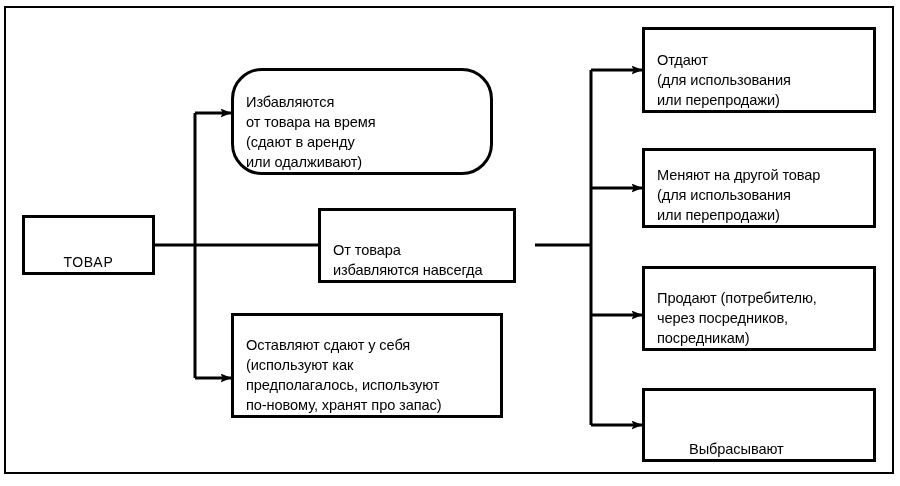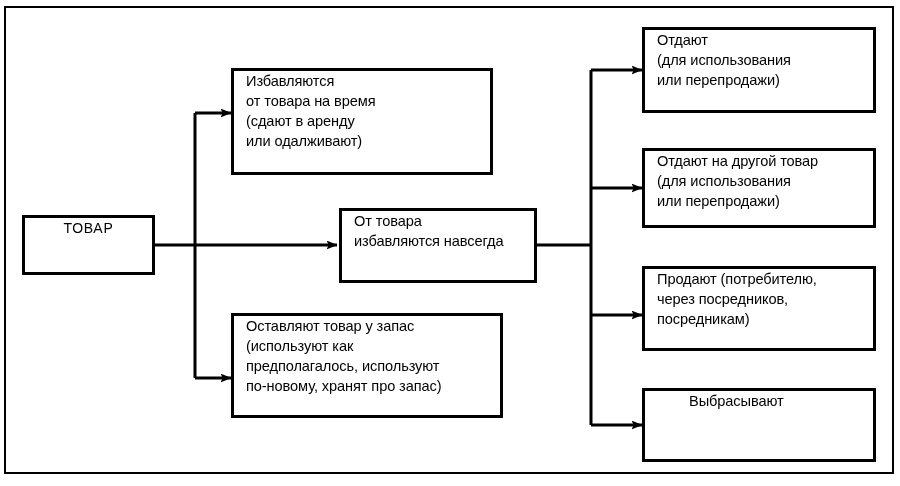--- a/index.html
+++ b/index.html
@@ -36,21 +36,21 @@
     height: 486px;
     pointer-events: none;
   }
   .node {
     position: absolute;
     box-sizing: border-box;
     border: 3px solid #000000;
     background: #ffffff;
     display: flex;
     flex-direction: column;
-    justify-content: flex-start;
+    justify-content: flex-end;
   }
   .node .txt {
     display: block;
     color: #000000;
     font-size: 14.6px;
     line-height: 20px;
     letter-spacing: -0.1px;
     white-space: pre-line;
   }
   .node.left-pad .txt { padding-left: 12px; }
@@ -92,47 +92,47 @@
     <path d="M591,70 L642,70" stroke="#000000" stroke-width="3" fill="none" marker-end="url(#arrowhead)"></path>
     <path d="M591,188 L642,188" stroke="#000000" stroke-width="3" fill="none" marker-end="url(#arrowhead)"></path>
     <path d="M591,315 L642,315" stroke="#000000" stroke-width="3" fill="none" marker-end="url(#arrowhead)"></path>
     <path d="M591,425 L642,425" stroke="#000000" stroke-width="3" fill="none" marker-end="url(#arrowhead)"></path>
   </svg>
 
   <div class="node center title" style="left:22px; top:215px; width:133px; height:60px;">
     <span class="txt">ТОВАР</span>
   </div>
 
-  <div class="node left-pad" style="left:231px; top:68px; width:262px; height:107px;">
+  <div class="node left-pad" style="left:231px; top:68px; width:262px; height:107px;border-radius:31px;">
     <span class="txt">Избавляются
 от товара на время
 (сдают в аренду
 или одалживают)</span>
   </div>
 
-  <div class="node left-pad" style="left:339px; top:208px; width:198px; height:75px;">
+  <div class="node left-pad" style="left:318px; top:208px; width:198px; height:75px;">
     <span class="txt">От товара
 избавляются навсегда</span>
   </div>
 
   <div class="node left-pad" style="left:231px; top:313px; width:272px; height:105px;">
-    <span class="txt">Оставляют товар у запас
+    <span class="txt">Оставляют сдают у себя
 (использyют как
 предполагалось, используют
 по-новому, хранят про запас)</span>
   </div>
 
   <div class="node left-pad" style="left:642px; top:27px; width:234px; height:86px;">
     <span class="txt">Отдают
 (для использования
 или перепродажи)</span>
   </div>
 
   <div class="node left-pad" style="left:642px; top:148px; width:234px; height:80px;">
-    <span class="txt">Отдают на другой товар
+    <span class="txt">Меняют на другой товар
 (для использования
 или перепродажи)</span>
   </div>
 
   <div class="node left-pad" style="left:642px; top:266px; width:234px; height:85px;">
     <span class="txt">Продают (потребителю,
 через посредников,
 посредникам)</span>
   </div>
 

